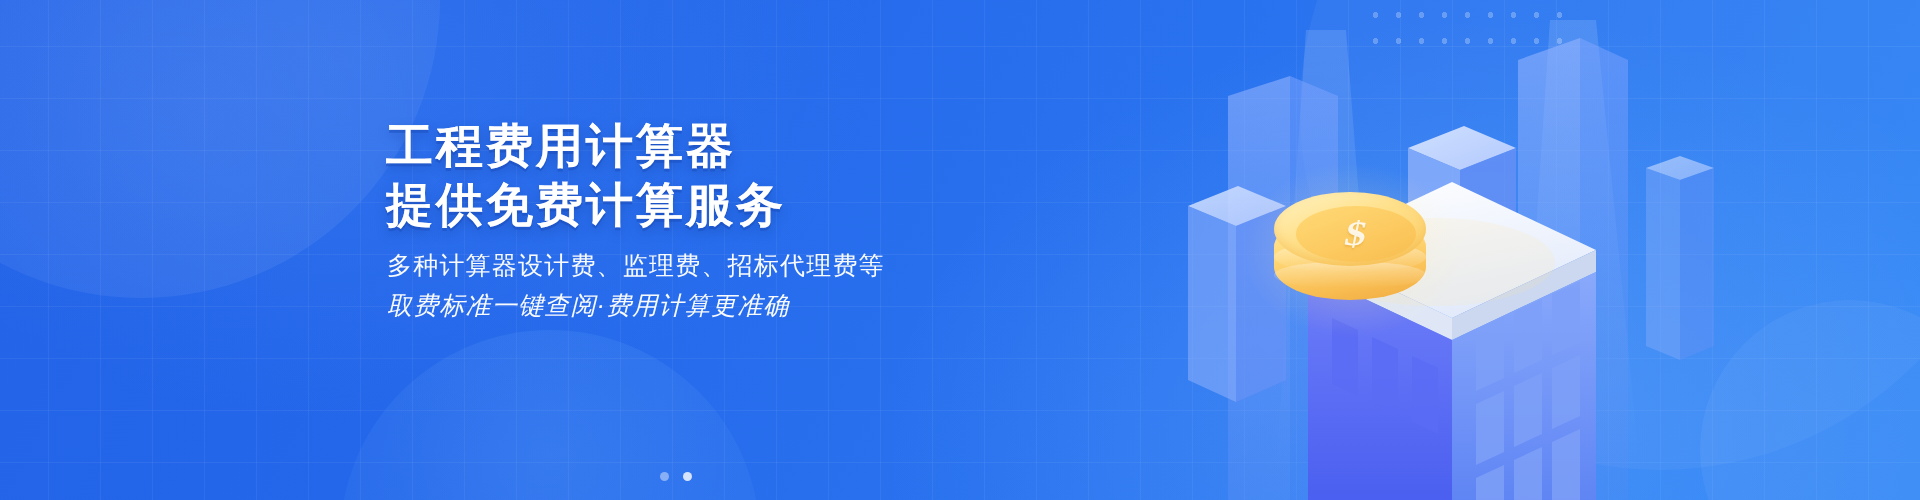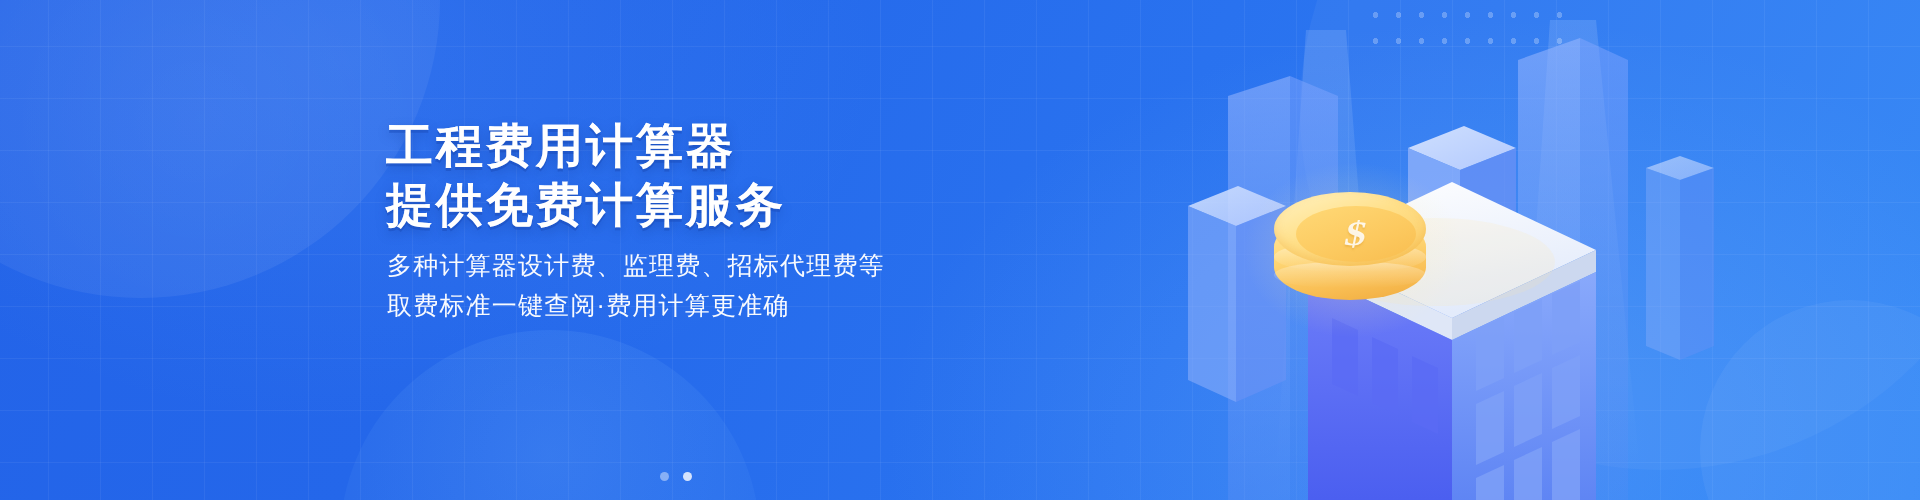--- a/index.html
+++ b/index.html
@@ -146,21 +146,21 @@
     position: absolute;
     left: 1px;
     font-size: 25px;
     color: #ffffff;
     letter-spacing: 1.2px;
     line-height: 1;
     white-space: nowrap;
     opacity: .97;
   }
   .sub-1 { top: 253px; }
-  .sub-2 { top: 293px; }
+  .sub-2 { top: 293px; font-style: italic; }
 
   
   .dots {
     position: absolute;
     left: 660px;
     top: 472px;
     display: flex;
     gap: 14px;
     z-index: 45;
   }

